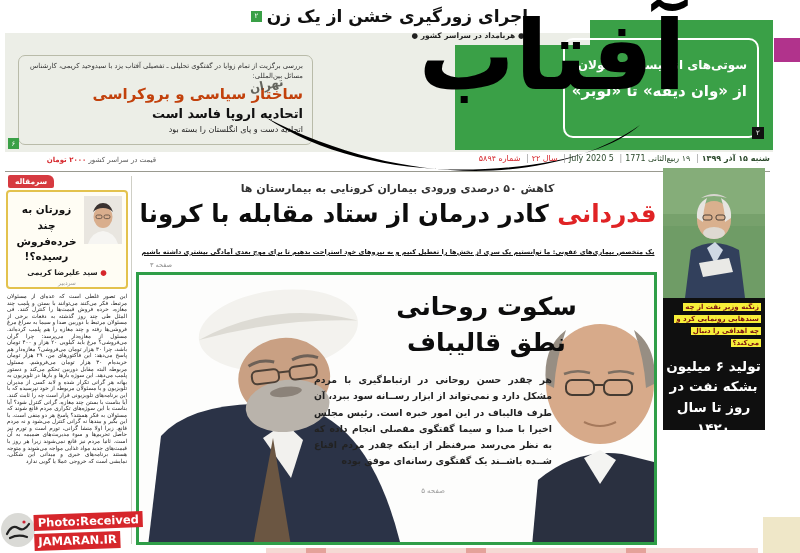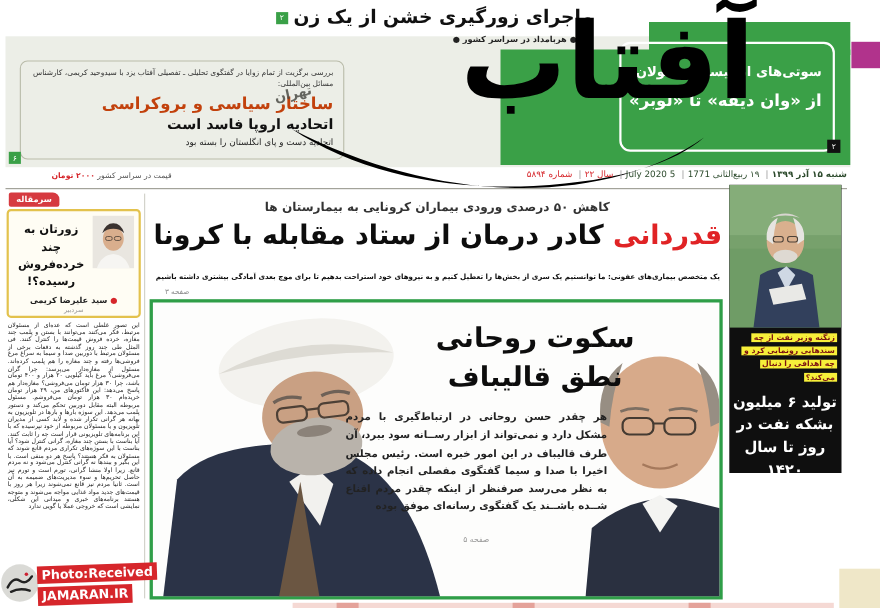--- a/index.html
+++ b/index.html
@@ -190,21 +190,21 @@
     <div class="ed-author"><span class="dot">●</span> <span>سید علیرضا کریمی</span></div>
     <div class="ed-role">سردبیر</div>
   </div>
   <div class="ed-body">این تصور غلطی است که عده‌ای از مسئولان مرتبط، فکر می‌کنند می‌توانند با بستن و پلمب چند مغازه، خرده فروش قیمت‌ها را کنترل کنند. فی المثل طی چند روز گذشته به دفعات برخی از مسئولان مرتبط با دوربین صدا و سیما به سراغ مرغ فروشی‌ها رفته و چند مغازه را هم پلمب کرده‌اند. مسئول از مغازه‌دار می‌پرسد: چرا گران می‌فروشی؟ مرغ باید کیلویی ۲۰ هزار و ۴۰۰ تومان باشد، چرا ۳۰ هزار تومان می‌فروشی؟ مغازه‌دار هم پاسخ می‌دهد: این فاکتورهای من، ۲۹ هزار تومان خریده‌ام ۳۰ هزار تومان می‌فروشم. مسئول مربوطه البته مقابل دوربین تحکم می‌کند و دستور پلمب می‌دهد. این سوژه بارها و بارها در تلویزیون به بهانه هر گرانی تکرار شده و لابد کسی از مدیران تلویزیون و یا مسئولان مربوطه از خود نپرسیده که با این برنامه‌های تلویزیونی قرار است چه را ثابت کنند. آیا بناست با بستن چند مغازه، گرانی کنترل شود؟ آیا بناست با این سوژه‌های تکراری مردم قانع شوند که مسئولان به فکر هستند؟ پاسخ هر دو منفی است. با این بگیر و ببندها نه گرانی کنترل می‌شود و نه مردم قانع. زیرا اولا منشا گرانی، تورم است و تورم نیز حاصل تحریم‌ها و سوء مدیریت‌های ضمیمه به آن است. ثانیا مردم نیز قانع نمی‌شوند زیرا هر روز با قیمت‌های جدید مواد غذایی مواجه می‌شوند و متوجه هستند برنامه‌های خبری و میدانی این شکلی، نمایشی است که خروجی عملا یا گویی ندارد</div>
 
   <div class="lead-kicker fit">کاهش ۵۰ درصدی ورودی بیماران کرونایی به بیمارستان ها</div>
   <div class="lead-headline fit" style="font-size: 24.5px;">
     <span class="red">قدردانی</span>
     <span class="blk">کادر درمان از ستاد مقابله با کرونا</span>
   </div>
-  <div class="lead-deck fit" style="font-size: 6.5px;">یک متخصص بیماری‌های عفونی: ما توانستیم یک سری از بخش‌ها را تعطیل کنیم و به نیروهای خود استراحت بدهیم تا برای موج بعدی آمادگی بیشتری داشته باشیم</div>
+  <div class="lead-deck fit" style="font-size: 6.5px; text-decoration: underline;">یک متخصص بیماری‌های عفونی: ما توانستیم یک سری از بخش‌ها را تعطیل کنیم و به نیروهای خود استراحت بدهیم تا برای موج بعدی آمادگی بیشتری داشته باشیم</div>
   <div class="lead-pref">صفحه ۳</div>
 
   <div class="photo-box">
     <svg class="ph-rouhani" width="305" height="268" viewBox="0 0 305 268">
       <path d="M15,268 L28,158 Q60,122 150,126 Q235,132 268,268 Z" fill="#2b3347"></path>
       <path d="M130,160 L152,145 L170,162 L158,200 Z" fill="#f2f1ee"></path>
       <path d="M140,160 L158,268 L120,268 Z" fill="#6b5642"></path>
       <g transform="rotate(-7 150 90)">
         <ellipse cx="150" cy="52" rx="80" ry="40" fill="#f3f2ee"></ellipse>
         <path d="M70,52 Q150,20 230,52 Q150,40 70,52 Z" fill="#dddbd4"></path>

